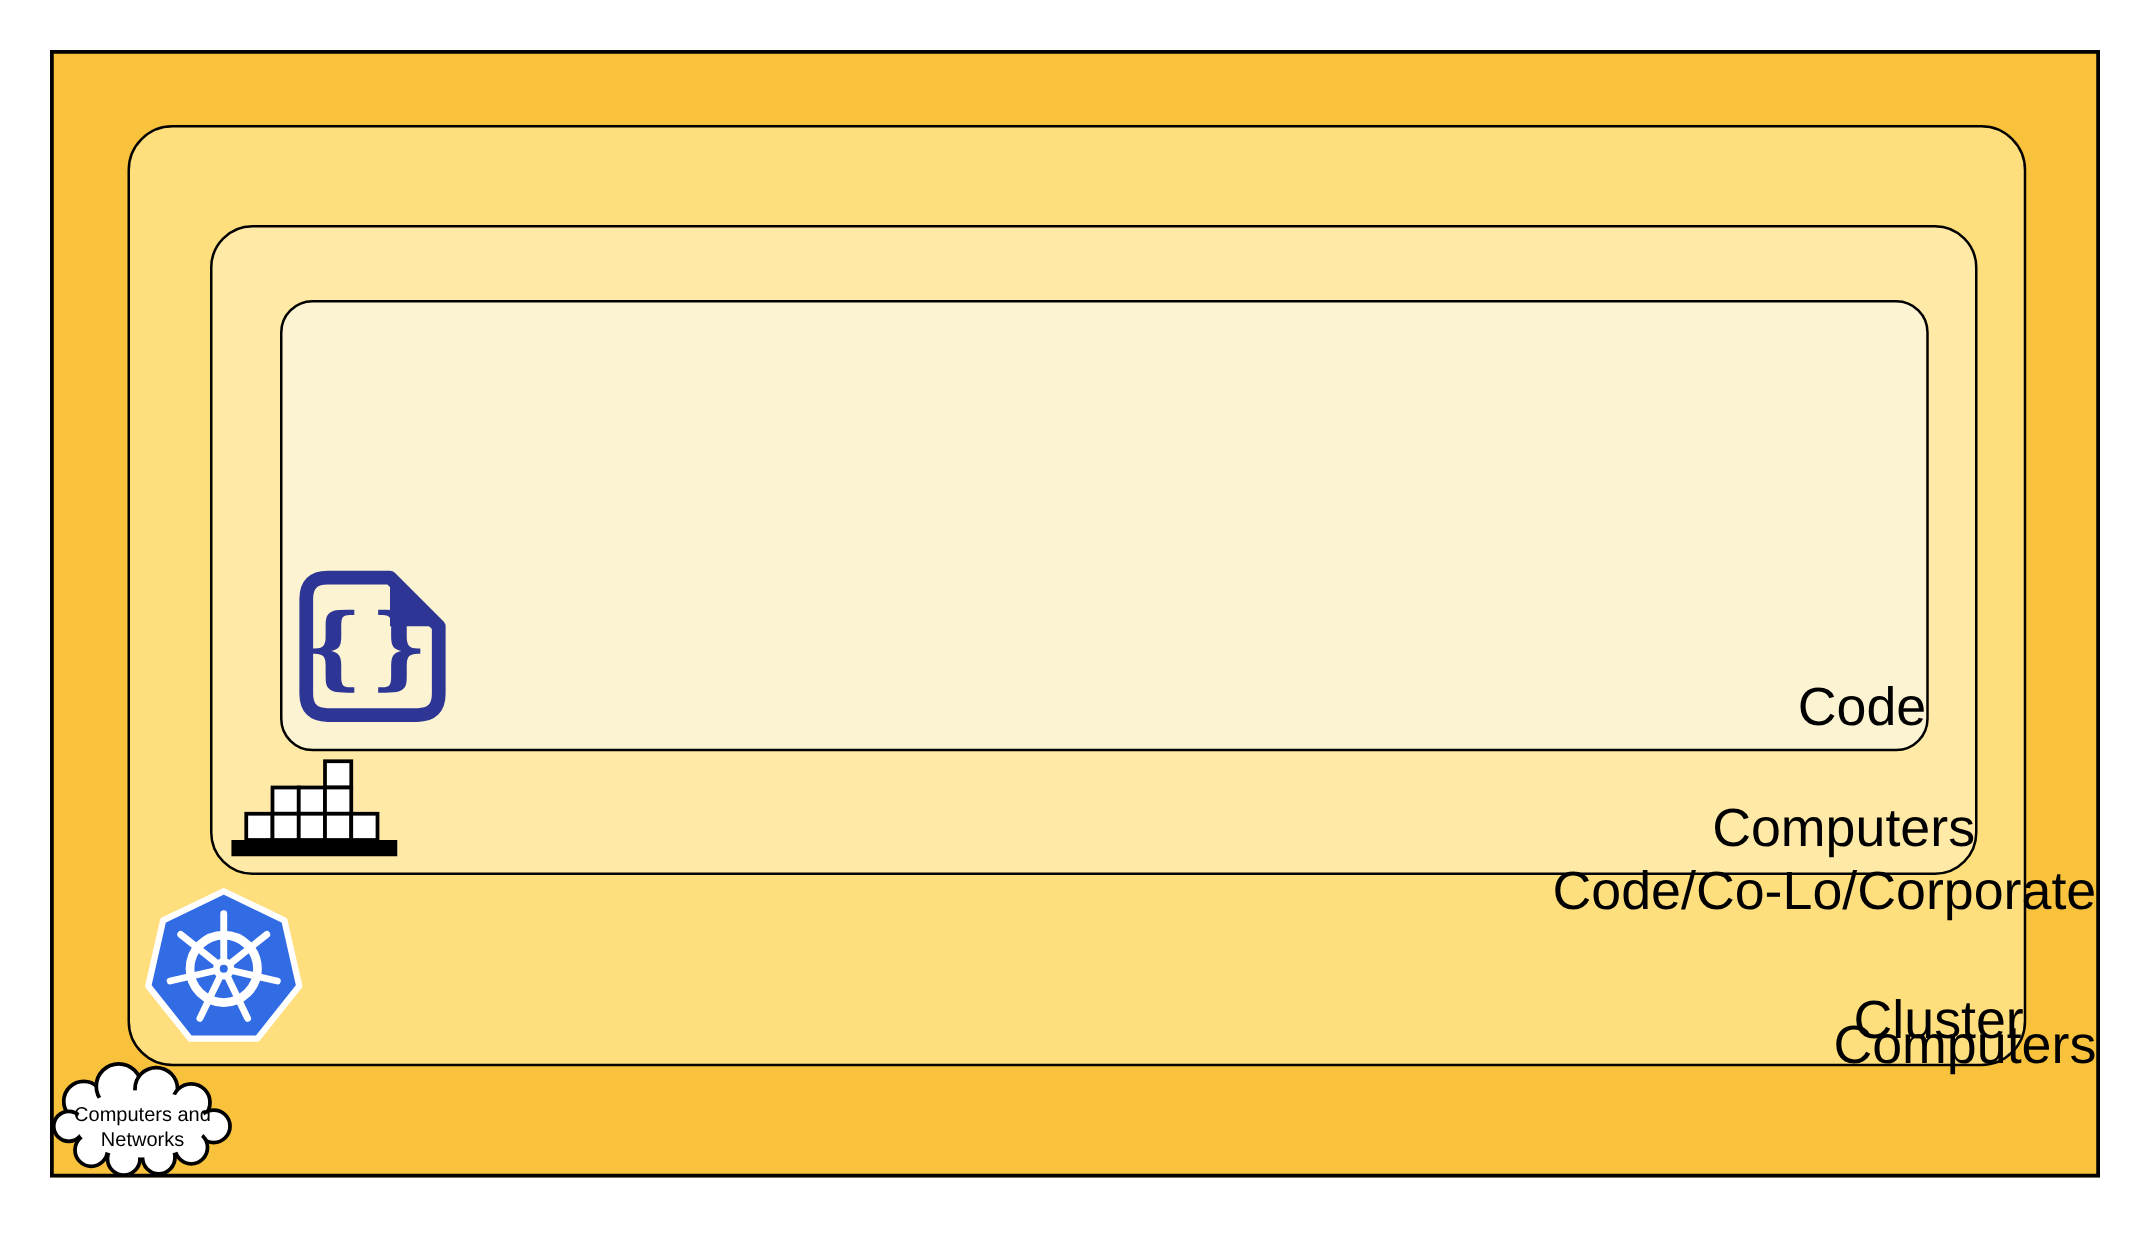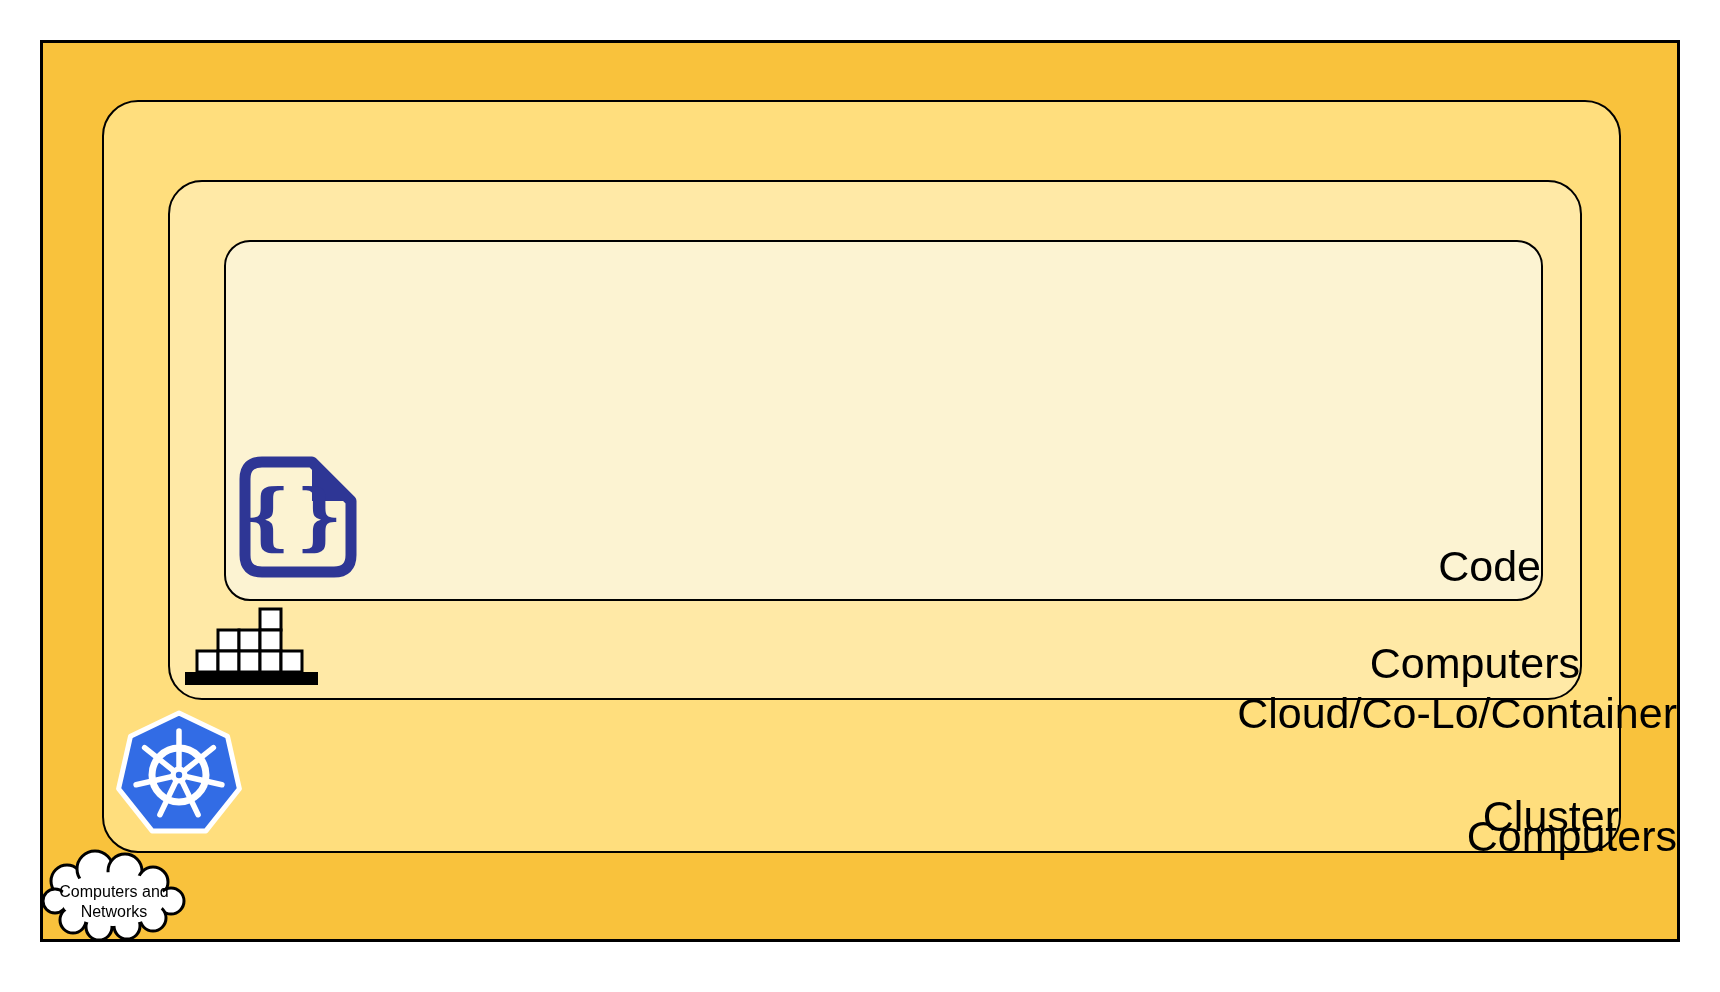--- a/index.html
+++ b/index.html
@@ -95,17 +95,17 @@
         <circle cx="58" cy="78" r="13"></circle>
         <circle cx="32" cy="71" r="13"></circle>
         <circle cx="14" cy="52" r="12"></circle>
       </g>
       <ellipse cx="72" cy="50" rx="52" ry="27" fill="#FFFFFF"></ellipse>
       <text class="cloud-text" x="73" y="48" text-anchor="middle">Computers and</text>
       <text class="cloud-text" x="73" y="68" text-anchor="middle">Networks</text>
     </svg>
 
     <div class="layer-label label-datacenter">
-      <div>Cloud/Co-Lo/Container</div>
+      <div>Code/Co-Lo/Corporate</div>
       <div>Computers</div>
     </div>
   </div>
 </div>
 
 </body></html>

